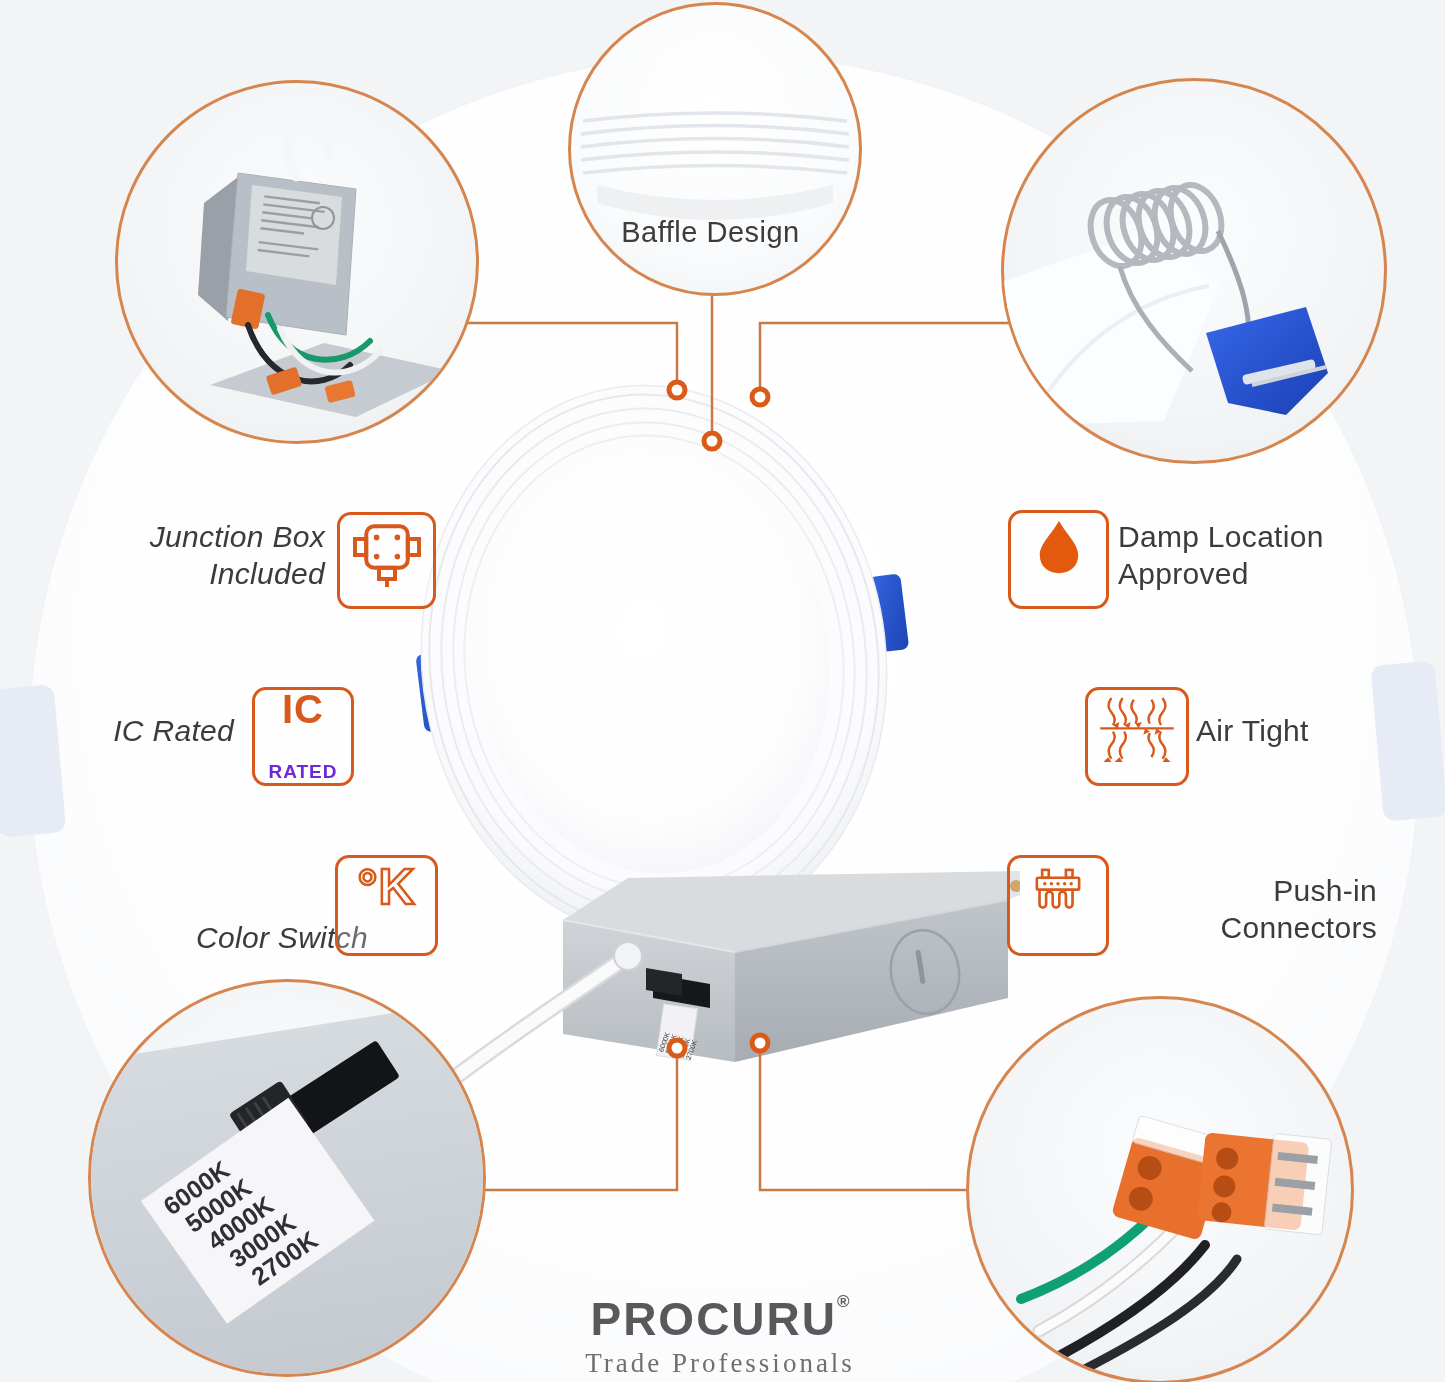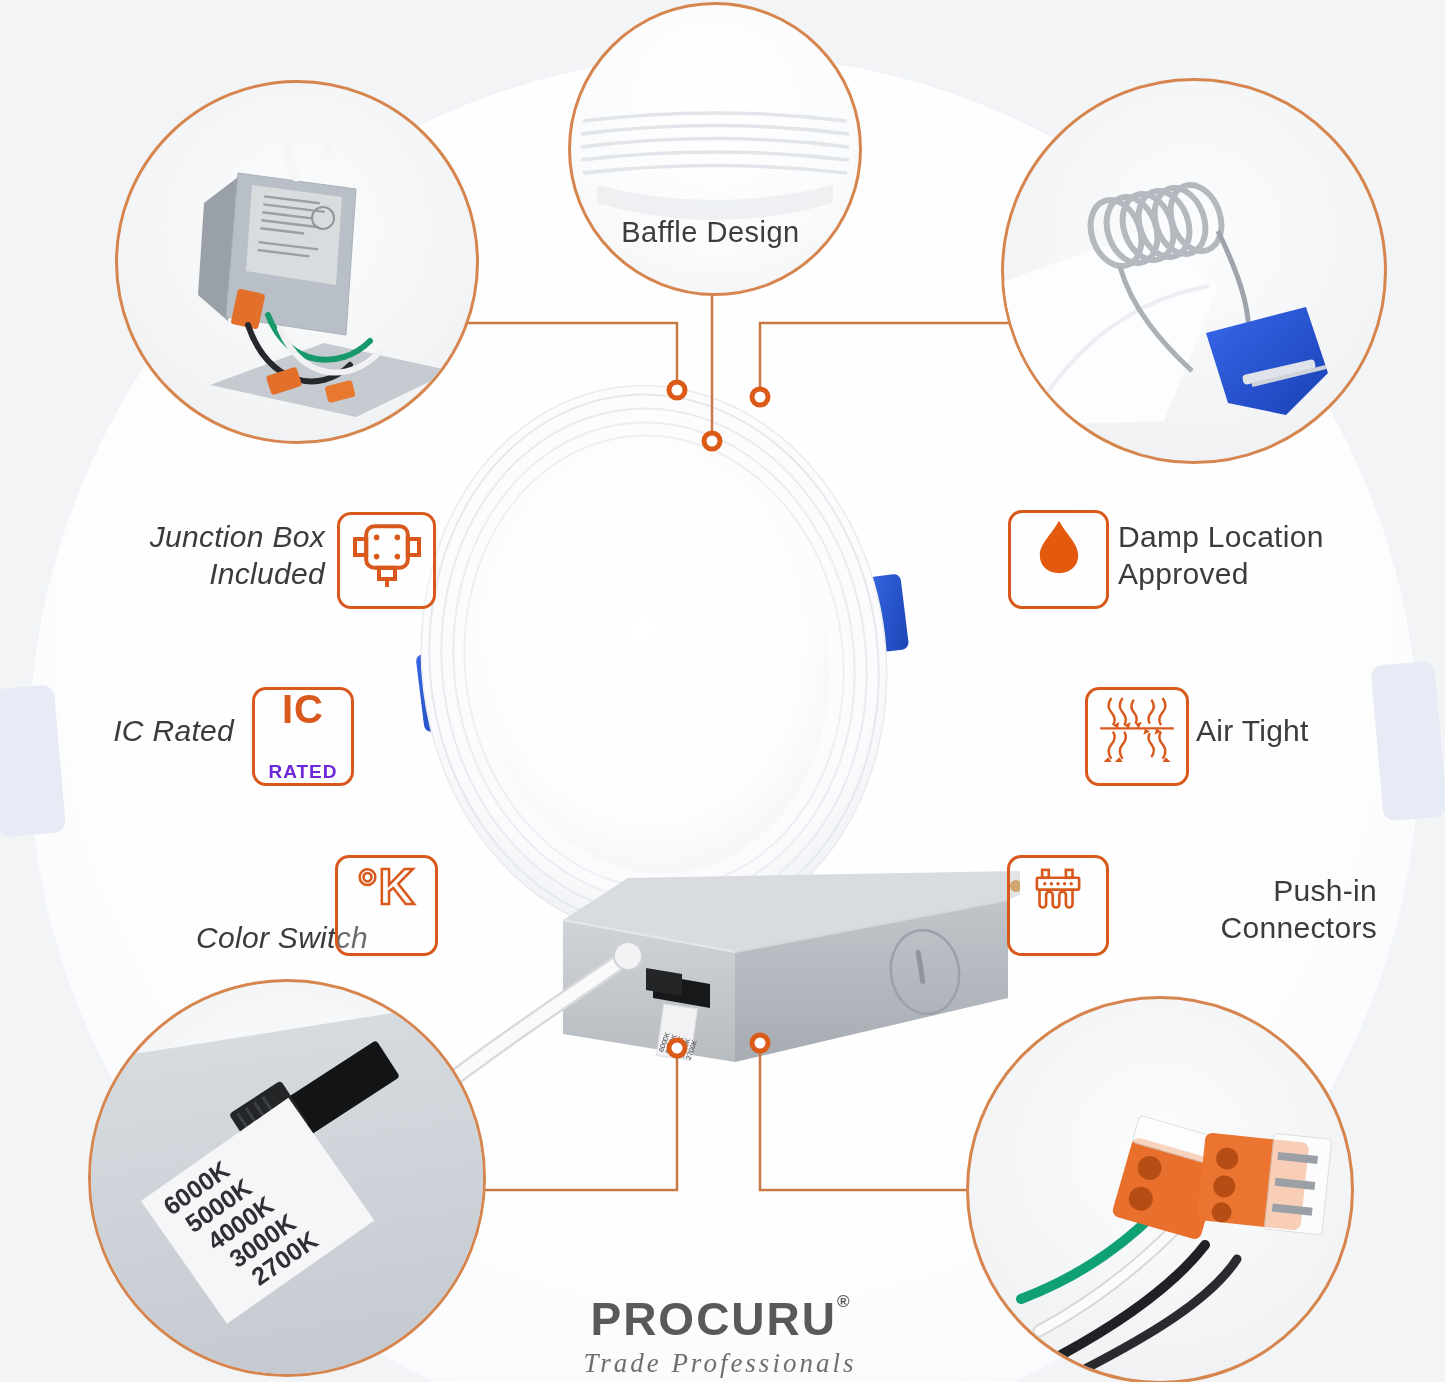--- a/index.html
+++ b/index.html
@@ -39,21 +39,21 @@
   .feature-text.right-al{text-align:right;font-style:italic;}
   .ic-big{font-size:40px;font-weight:bold;color:#d8591b;line-height:38px;letter-spacing:1px;}
   .ic-small{font-size:19px;font-weight:bold;color:#6d28d9;letter-spacing:1px;}
   .kelvin{font-size:50px;font-weight:bold;color:#d8591b;-webkit-text-fill-color:#fdfdfd;
           -webkit-text-stroke:2.5px #d8591b;letter-spacing:1px;}
 
   
   .brand{position:absolute;left:510px;top:1292px;width:420px;text-align:center;z-index:4;}
   .brand-name{font-size:46px;font-weight:bold;color:#59595b;letter-spacing:2px;}
   .brand-reg{font-size:17px;vertical-align:28px;font-weight:bold;color:#59595b;}
-  .brand-tagline{margin-top:2px;font-family:"Liberation Serif",serif;font-style:italic;
+  .brand-tagline{margin-top:2px;font-family:"Liberation Serif",serif;
                  font-size:27px;color:#6f6f71;letter-spacing:3px;}
 
   
   .kv-line{font-weight:600;}
 </style>
 </head>
 <body>
 
 <div class="canvas">
 

